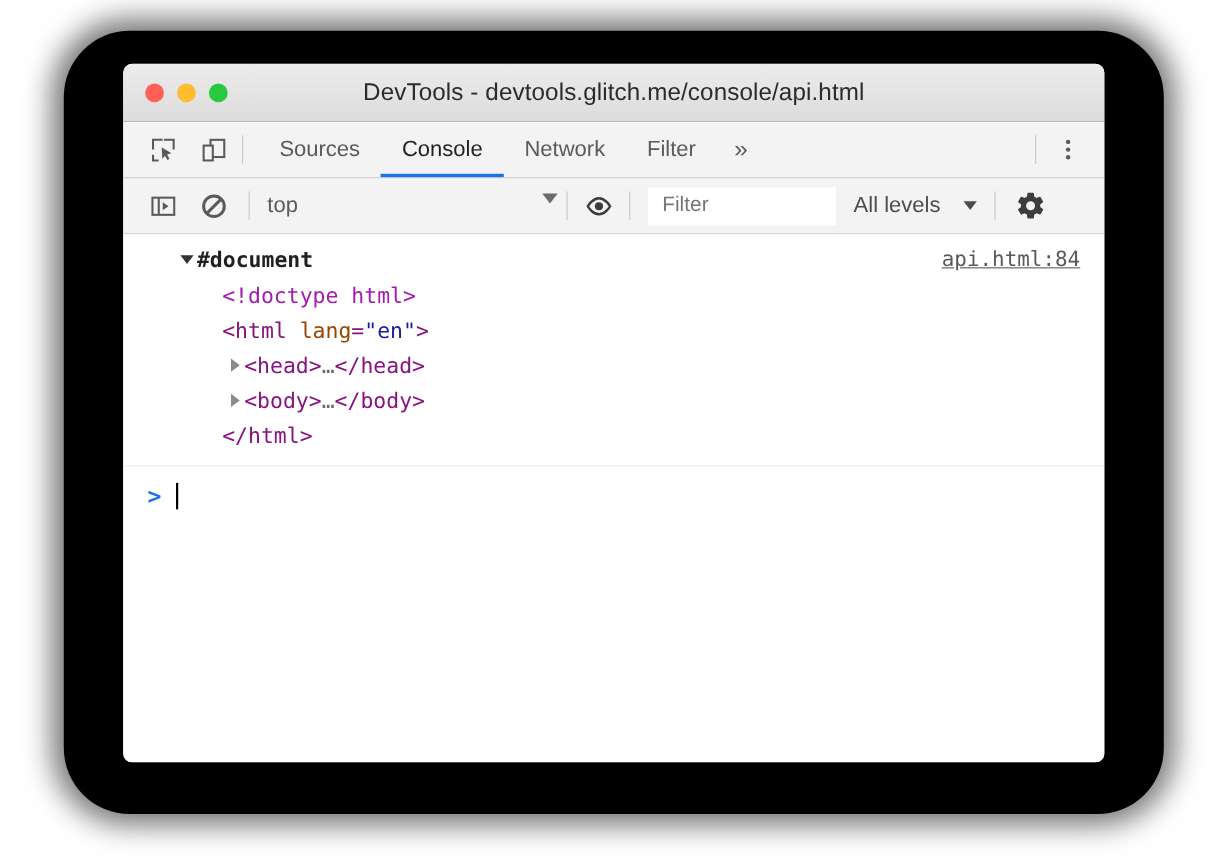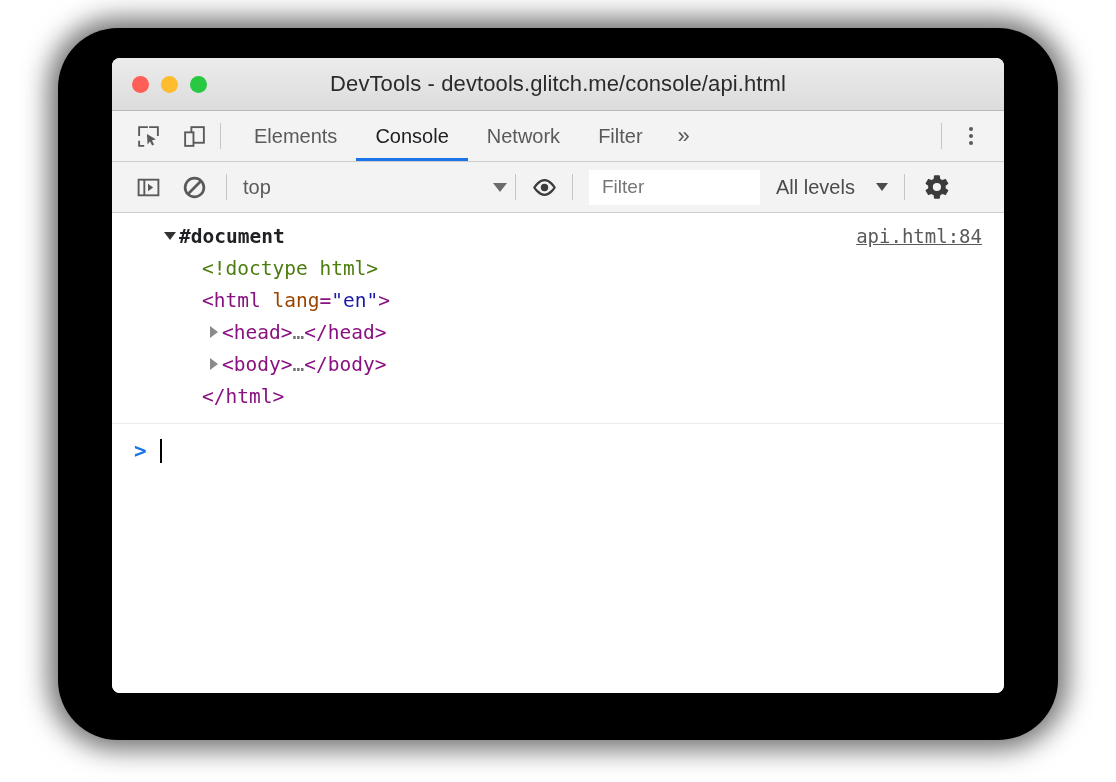--- a/index.html
+++ b/index.html
@@ -156,21 +156,21 @@
     height: 50px;
     flex: 0 0 50px;
     background: #f3f3f3;
     border-bottom: 1px solid #cdcdcd;
     display: flex;
     align-items: center;
     padding-left: 22px;
   }
   .ctx-select {
     display: flex;
-    align-items: center;
+    align-items: flex-start;
     width: 272px;
     padding-left: 16px;
     position: relative;
   }
   .ctx-label {
     font-size: 20px;
     color: #5a5a5a;
   }
   .caret {
     margin-left: auto;
@@ -244,21 +244,21 @@
     border-top: 8px solid #333333;
     margin-right: 3px;
   }
   .tri.right {
     border-top: 6px solid transparent;
     border-bottom: 6px solid transparent;
     border-left: 8px solid #8a8a8a;
     margin-right: 4px;
   }
   .t-doc     { color: #202124; font-weight: 700; }
-  .t-comment { color: #4d7c0f; }
+  .t-comment { color: #a21caf; }
   .t-tag     { color: #881280; }
   .t-attr    { color: #994500; }
   .t-eq      { color: #881280; }
   .t-val     { color: #1a1aa6; }
   .t-ellip   { color: #6e6e6e; }
   .src-link {
     position: absolute;
     right: 22px;
     top: 12px;
     font-family: "DejaVu Sans Mono", monospace;
@@ -313,21 +313,21 @@
       </span>
       <span class="icon-btn">
         <svg width="25" height="25" viewBox="0 0 24 24">
           <rect x="9" y="3" width="12" height="15" stroke="#5a5a5a" stroke-width="1.8" fill="none"></rect>
           <rect x="3" y="8" width="8" height="13" stroke="#5a5a5a" stroke-width="1.8" fill="#f3f3f3"></rect>
         </svg>
       </span>
     </div>
     <div class="vsep"></div>
     <div class="tabs">
-      <div class="tab">Elements</div>
+      <div class="tab">Sources</div>
       <div class="tab active">Console</div>
       <div class="tab">Network</div>
       <div class="tab">Filter</div>
       <div class="tab more">»</div>
     </div>
     <div class="tabbar-right">
       <div class="vsep" style="height:26px;margin:0;"></div>
       <span class="kebab">
         <i></i>
           <i></i>

